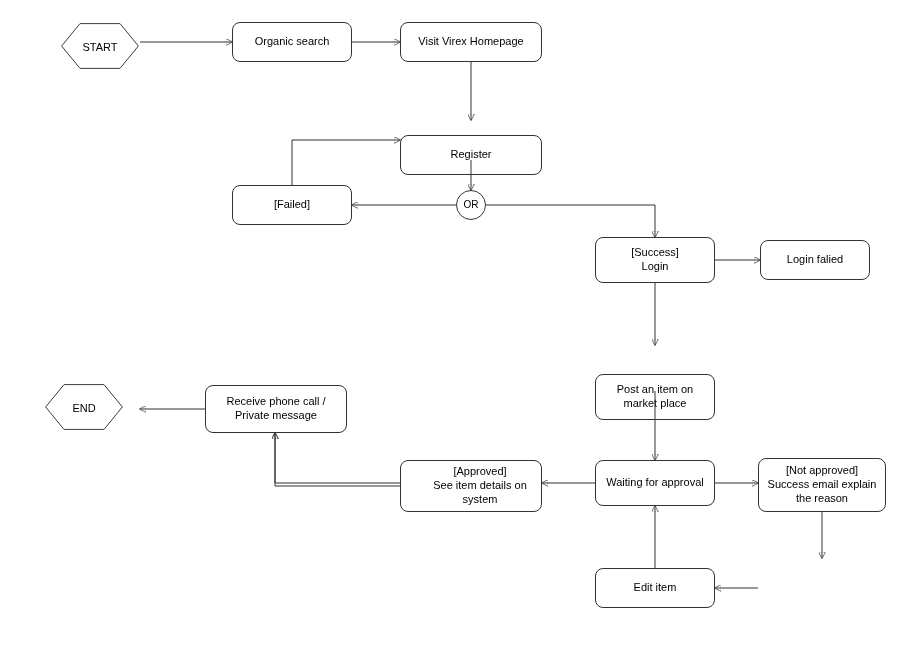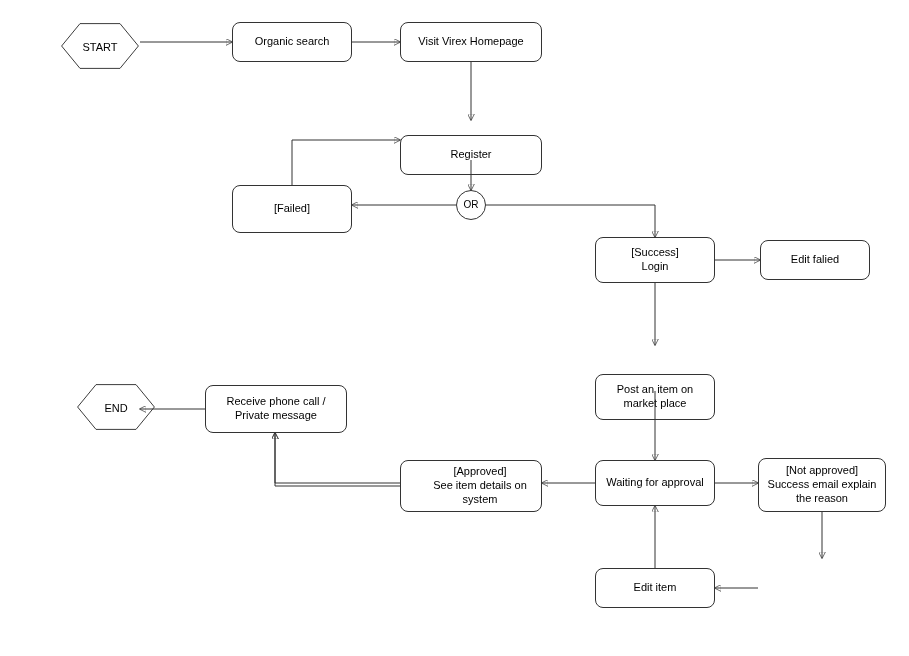--- a/index.html
+++ b/index.html
@@ -44,31 +44,31 @@
   </div>
 
   <div class="node" style="left:400px;top:135px;width:142px;height:40px;">
     <span>Register</span>
   </div>
 
   <div class="node circle" style="left:456px;top:190px;width:30px;height:30px;font-size:10px;">
     <span>OR</span>
   </div>
 
-  <div class="node" style="left:232px;top:185px;width:120px;height:48px;align-items:center;">
+  <div class="node" style="left:232px;top:185px;width:120px;height:40px;align-items:center;">
     <span>[Failed]</span>
   </div>
 
   <div class="node" style="left:595px;top:237px;width:120px;height:46px;white-space:pre-line;">
     <span>[Success]
 Login</span>
   </div>
 
   <div class="node" style="left:760px;top:240px;width:110px;height:40px;">
-    <span>Edit falied</span>
+    <span>Login falied</span>
   </div>
 
   <div class="node" style="left:595px;top:345px;width:120px;height:46px;margin-top:29px;">
     <span>Post an item on market place</span>
   </div>
 
   <div class="node" style="left:595px;top:460px;width:120px;height:46px;">
     <span>Waiting for approval</span>
   </div>
 
@@ -84,21 +84,21 @@
 
 
   <div class="node" style="left:595px;top:568px;width:120px;height:40px;">
     <span>Edit item</span>
   </div>
 
   <div class="node" style="left:205px;top:385px;width:142px;height:48px;">
     <span>Receive phone call / Private message</span>
   </div>
 
-  <div class="node hex" style="left:76px;top:383px;width:80px;height:52px;">
+  <div class="node hex" style="left:44px;top:383px;width:80px;height:52px;">
     <svg viewBox="0 0 100 60" preserveAspectRatio="none">
         <polygon points="25,2 75,2 98,30 75,58 25,58 2,30" fill="#fff" stroke="#333" stroke-width="1.2"></polygon>
       </svg>
     <span>END</span>
   </div>
 
   <svg class="edges" width="909" height="656">
     <defs>
       <marker id="arrow" viewBox="0 0 10 10" refX="9" refY="5" markerWidth="7" markerHeight="7" orient="auto-start-reverse">
         <path d="M 0 0 L 10 5 L 0 10 z" fill="#333"></path>

